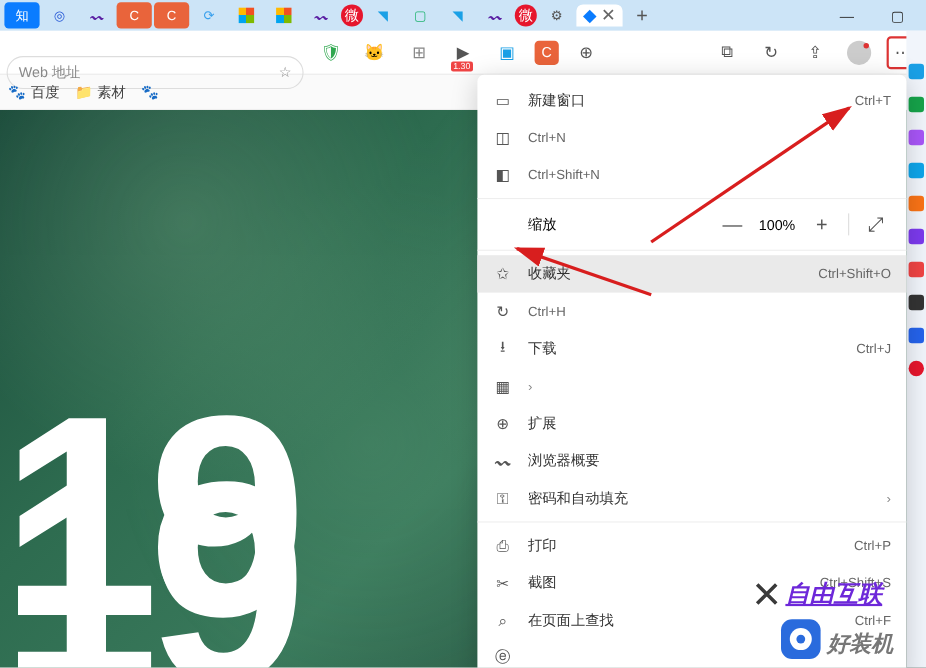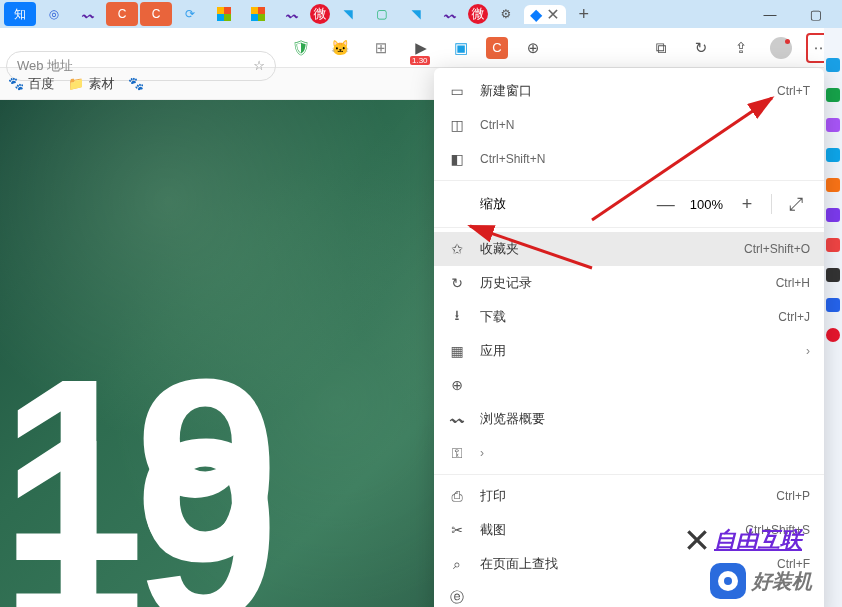--- a/index.html
+++ b/index.html
@@ -36,21 +36,21 @@
   .zoom-row .zlabel { flex:0 0 60px; margin-left:32px;}
   .zoom-row .zsp { flex:1; }
   .zoom-row .zbtn { width:28px; text-align:center; font-size:18px; color:#555;}
 
   .sidebar { position:absolute; top:28px; right:0; width:18px; height:579px; background:#f1f5fb; display:flex; flex-direction:column; align-items:center; gap:16px; padding-top:30px;}
   .sidebar .sic { width:14px; height:14px; border-radius:3px; }
 
   .arrow1 { position:absolute; top:90px; right:60px; width:200px; height:140px; pointer-events:none; z-index:60;}
   .arrow2 { position:absolute; top:218px; right:240px; width:140px; height:60px; pointer-events:none; z-index:60;}
 
-  .watermark1 { position:absolute; bottom:8px; right:30px; display:flex; align-items:center; gap:6px; z-index:70;padding-left:40px; }
+  .watermark1 { position:absolute; bottom:8px; right:30px; display:flex; align-items:flex-end; gap:6px; z-index:70;padding-left:40px; }
   .watermark1 .wicon { width:36px; height:36px; background:#2a6bdd; border-radius:10px; display:flex; align-items:center; justify-content:center;}
   .watermark1 .wicon .eye { width:20px; height:20px; background:#fff; border-radius:50%; position:relative;}
   .watermark1 .wicon .eye::after { content:""; position:absolute; top:6px; left:6px; width:8px; height:8px; background:#2a6bdd; border-radius:50%;}
   .watermark1 .wtxt { font-size:20px; font-weight:700; color:#777; font-style:italic;}
   .watermark2 { position:absolute; bottom:52px; right:40px; font-size:22px; font-weight:800; color:#6d28d9; font-style:italic; z-index:70; display:flex; align-items:center; gap:4px;text-decoration:underline;}
   .watermark2 svg { width:26px; height:26px; }
 
   .avatar-dot { position:absolute; top:6px; right:6px; width:5px; height:5px; background:#d33; border-radius:50%;}
   .more-box { border:2px solid #d33; border-radius:4px; }
   .foliage { position:absolute; inset:0; opacity:0.4; background:
@@ -174,42 +174,42 @@
     <span class="zbtn">⤢</span>
   </div>
   <div class="menu-sep"></div>
   <div class="menu-row highlight">
     <span class="mi">✩</span>
     <span class="ml">收藏夹</span>
     <span class="ms">Ctrl+Shift+O</span>
   </div>
   <div class="menu-row">
     <span class="mi">↻</span>
-    <span class="ml">历史记录</span>
     <span class="ms">Ctrl+H</span>
   </div>
   <div class="menu-row">
     <span class="mi">⭳</span>
     <span class="ml">下载</span>
     <span class="ms">Ctrl+J</span>
   </div>
   <div class="menu-row">
     <span class="mi">▦</span>
-    <span class="ml">应用</span>
     <span class="arr">›</span>
   </div>
   <div class="menu-row">
     <span class="mi">⊕</span>
+    <span class="ml">扩展</span>
   </div>
   <div class="menu-row">
     <span class="mi">〰</span>
     <span class="ml">浏览器概要</span>
   </div>
   <div class="menu-row">
     <span class="mi">⚿</span>
+    <span class="ml">密码和自动填充</span>
     <span class="arr">›</span>
   </div>
   <div class="menu-sep"></div>
   <div class="menu-row">
     <span class="mi">⎙</span>
     <span class="ml">打印</span>
     <span class="ms">Ctrl+P</span>
   </div>
   <div class="menu-row">
     <span class="mi">✂</span>

